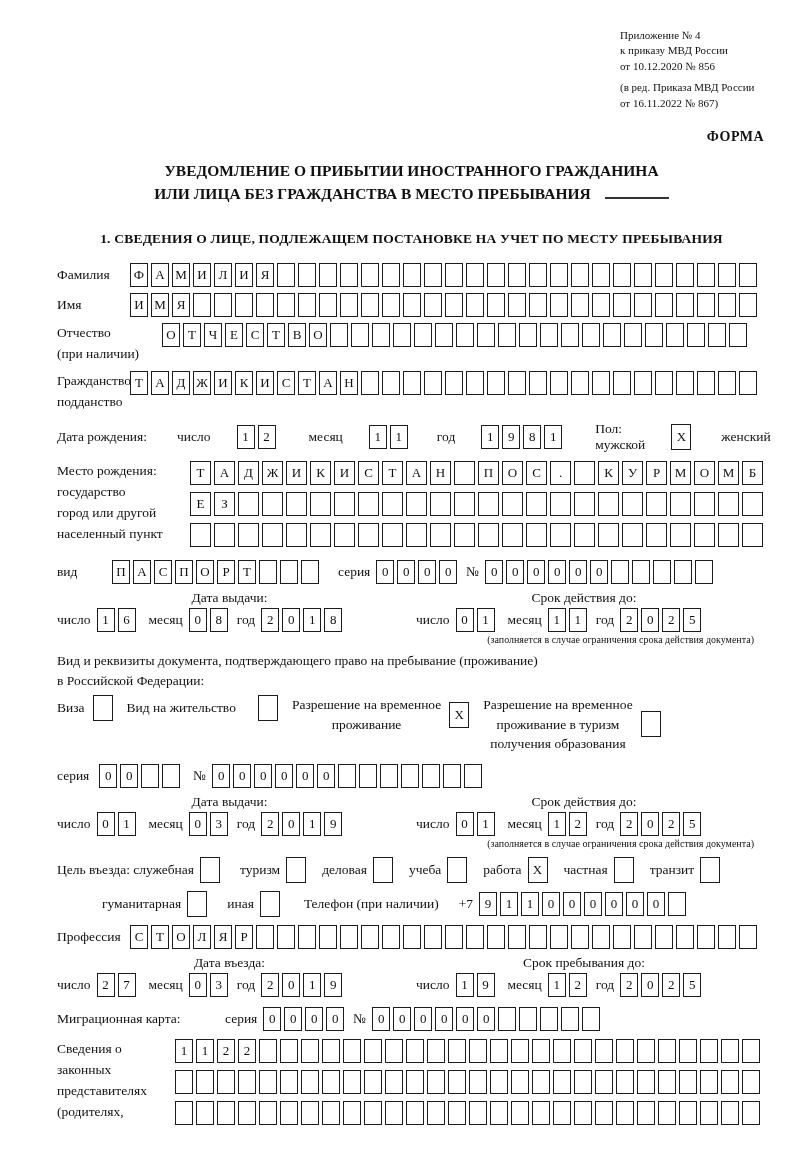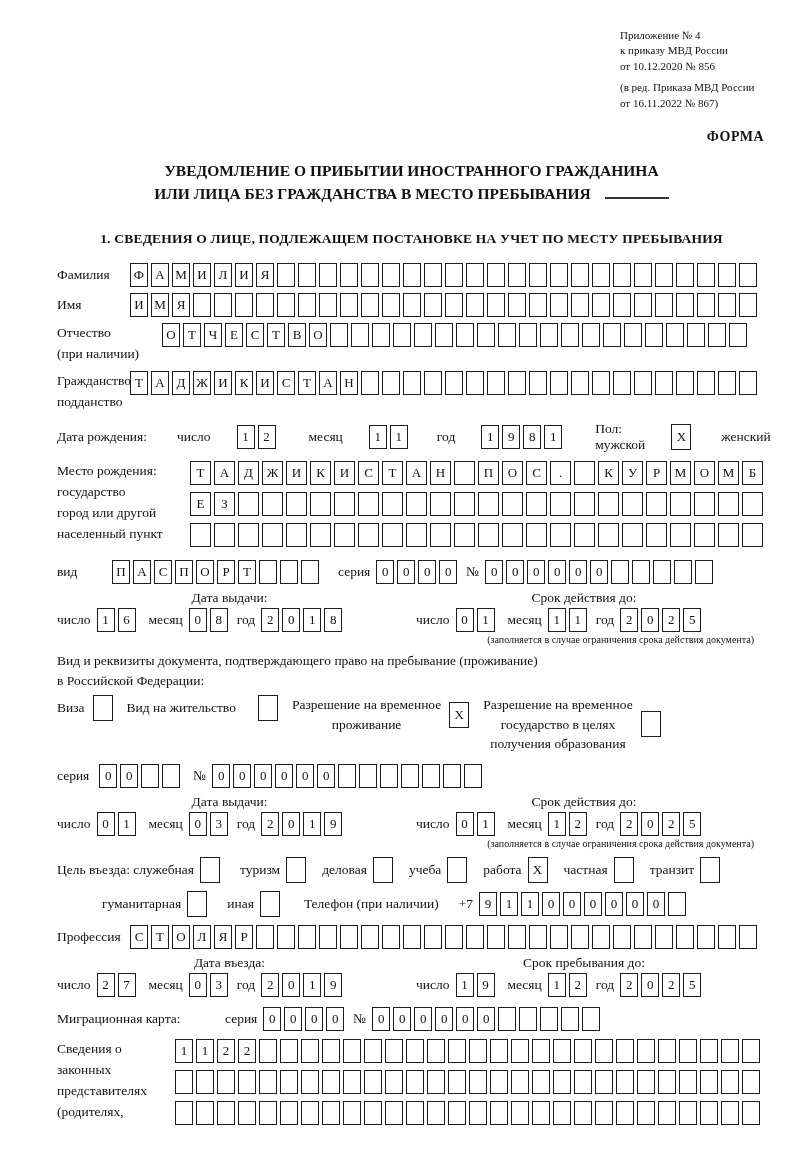--- a/index.html
+++ b/index.html
@@ -452,21 +452,21 @@
         <span>Разрешение на временное</span><br>
         <span>проживание</span>
       </span>
       <span class="cells checkbox">
           <span class="cell">X</span>
         </span>
     </span>
     <span class="permit" style="margin-right:0;">
       <span class="txt">
         <span>Разрешение на временное</span><br>
-        <span>государство в целях</span><br>
+        <span>проживание в туризм</span><br>
         <span>получения образования</span>
       </span>
       <span class="cells checkbox">
           <span class="cell"></span>
         </span>
     </span>
   </div>
 
   <div class="frow">
     <span class="flabel mr10">серия</span>

